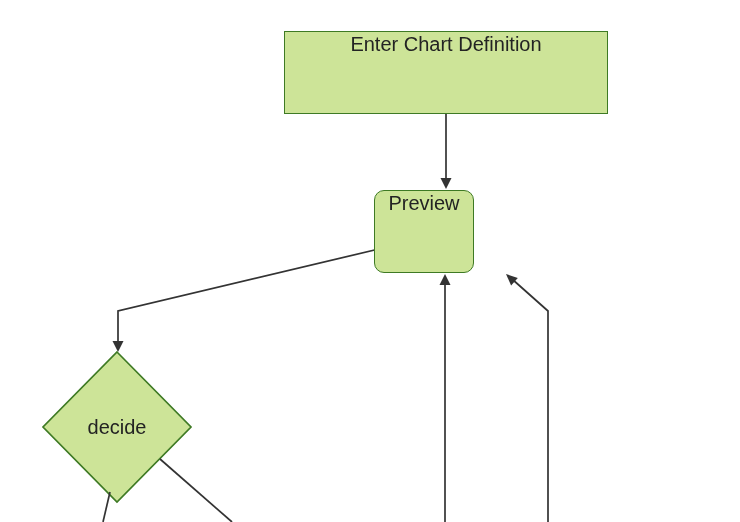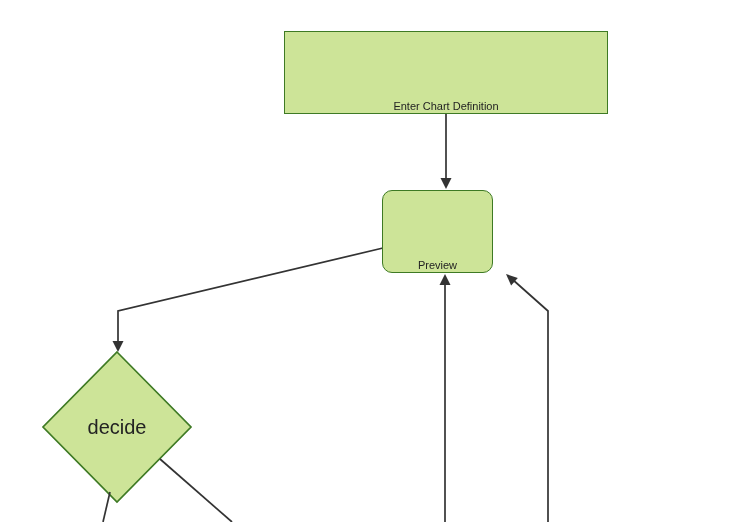--- a/index.html
+++ b/index.html
@@ -36,34 +36,34 @@
     fill: var(--node-fill);
     stroke: var(--node-border);
     stroke-width: 1.7;
   }
   .node {
     position: absolute;
     box-sizing: border-box;
     background: var(--node-fill);
     border: 1.7px solid var(--node-border);
     display: flex;
-    align-items: flex-end;
+    align-items: flex-start;
     justify-content: center;
     color: var(--text);
-    font-size: 11px;
+    font-size: 20px;
     line-height: 1.2;
     white-space: nowrap;
   }
   .node-rect {
     left: 284px; top: 31px;
     width: 324px; height: 83px;
   }
   .node-rounded {
-    left: 382px; top: 190px;
-    width: 111px; height: 83px;
+    left: 374px; top: 190px;
+    width: 100px; height: 83px;
     border-radius: 10px;
   }
   .diamond-label {
     position: absolute;
     left: 43px; top: 352px;
     width: 148px; height: 150px;
     display: flex;
     align-items: center;
     justify-content: center;
     color: var(--text);

